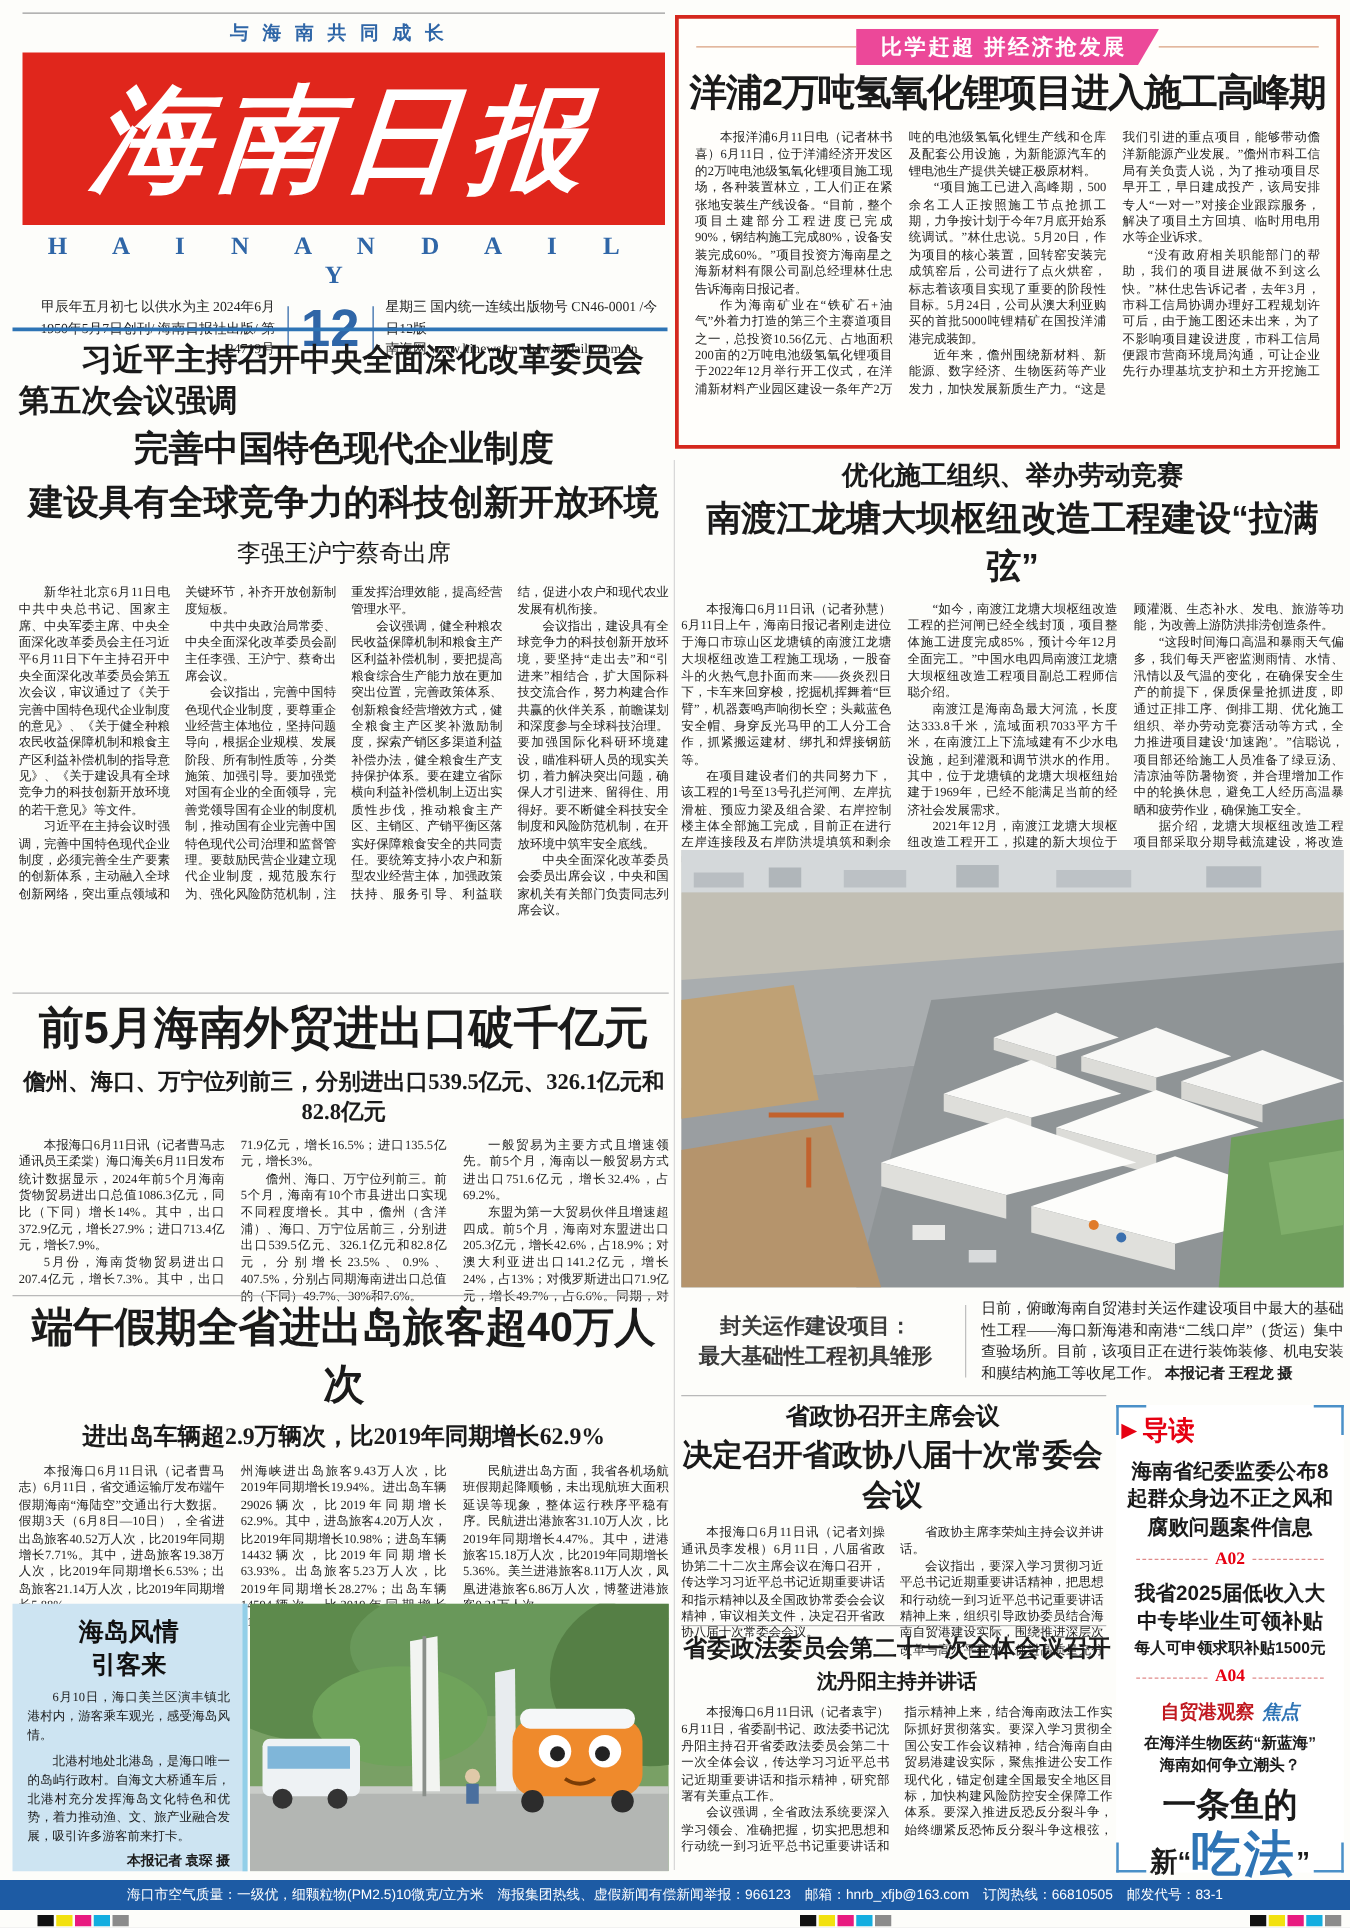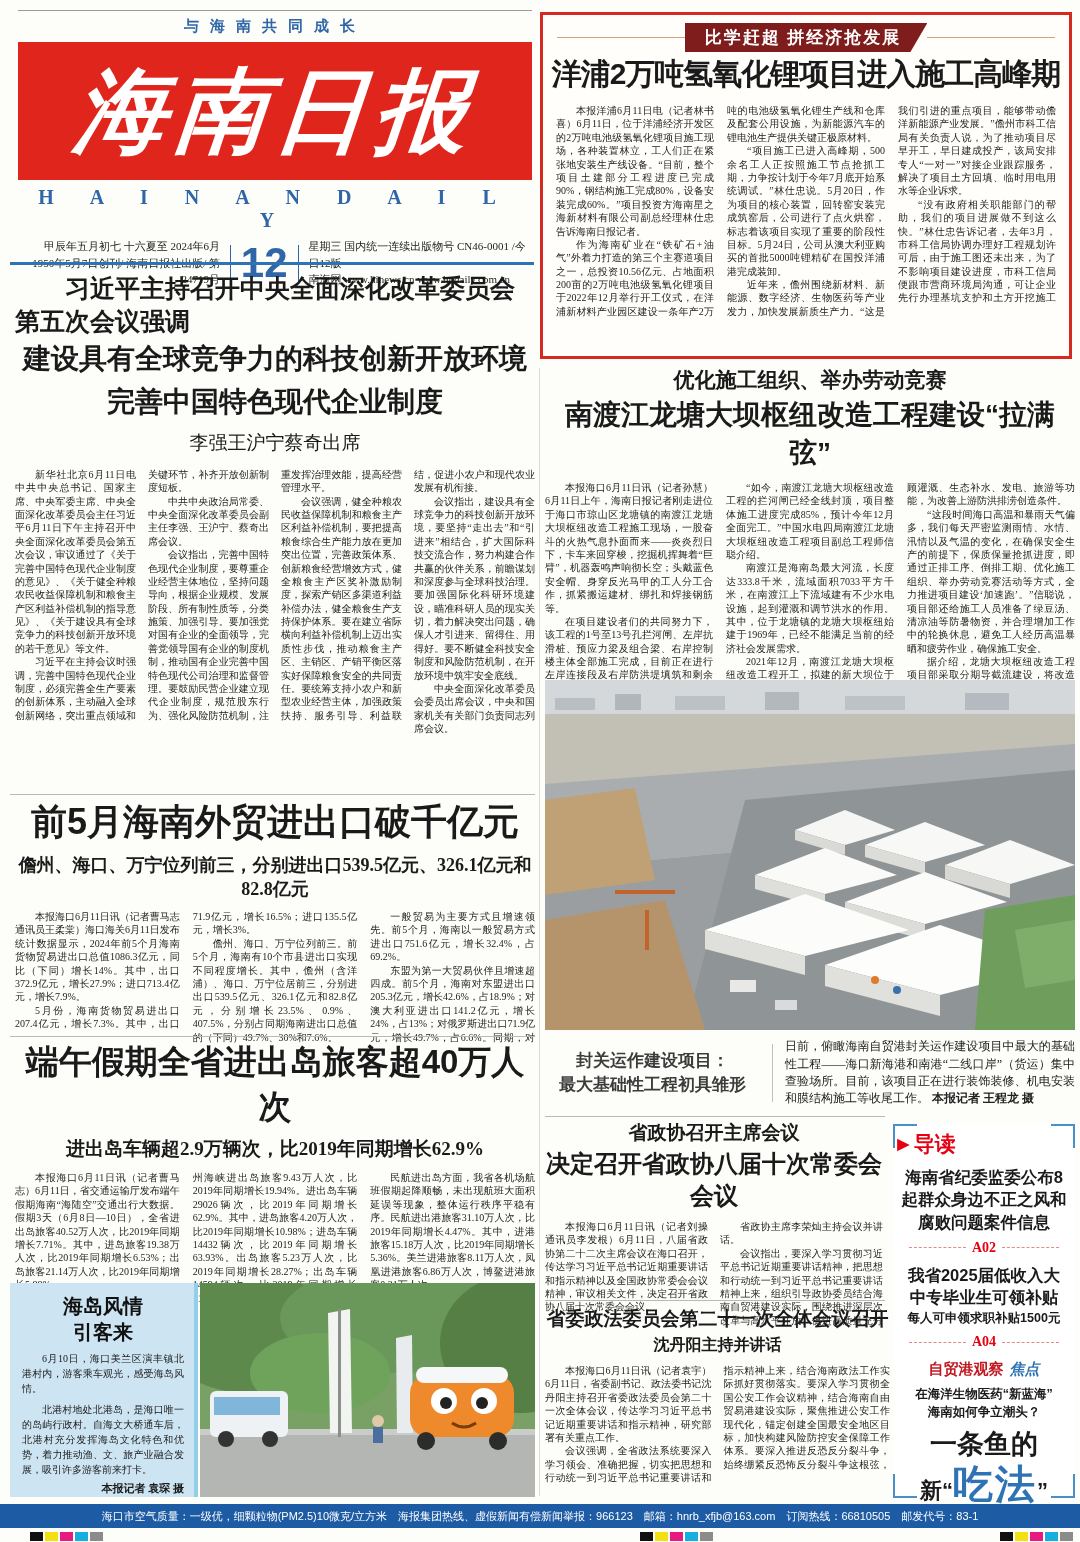--- a/index.html
+++ b/index.html
@@ -16,21 +16,21 @@
   .brand-en{margin-top:6px;text-align:center;color:#2f66a7;font-size:20px;font-weight:bold;letter-spacing:16px;}
   .mast-info{margin-top:6px;display:flex;align-items:center;justify-content:center;gap:10px;
              font-size:11px;line-height:1.5;color:#222;}
   .mast-info .vline{width:1px;height:36px;background:#2f66a7;}
   .pageno{color:#2f66a7;font-size:42px;font-weight:bold;font-family:"Liberation Sans",sans-serif;line-height:1;}
   #blue-rule{left:10px;top:262px;width:524px;height:3px;background:#2e74b5;}
   
   #top-story{left:540px;top:12px;width:532px;height:347px;border:3px solid #d5281e;background:#fffefb;box-sizing:border-box;}
   .badge-row{display:flex;align-items:center;margin:8px 14px 0 14px;}
   .badge-row .line{flex:1;height:1px;background:#d9a080;}
-  .badge{background:#7f1d1d;color:#fff;font-size:17px;font-weight:bold;padding:3px 26px 3px 20px;
+  .badge{background:#ec4899;color:#fff;font-size:17px;font-weight:bold;padding:3px 26px 3px 20px;
          font-family:"Liberation Sans",sans-serif;clip-path:polygon(0 0,100% 0,93% 100%,0 100%);letter-spacing:2px;}
   .ts-kicker{text-align:center;font-size:20px;font-weight:bold;margin-top:8px;font-family:"Liberation Sans",sans-serif;}
   .ts-headline{text-align:center;font-size:30px;font-weight:900;margin:2px 6px 0 6px;
                font-family:"Liberation Sans",sans-serif;letter-spacing:-1px;}
   .ts-body{margin:9px 13px 0 13px;height:215px;overflow:hidden;column-count:3;column-gap:13px;}
   .news p{font-size:10px;line-height:1.34;margin:0;text-indent:2em;text-align:justify;color:#222;}
   
   .kicker-serif{font-weight:bold;text-align:center;}
   .headline{font-family:"Liberation Sans",sans-serif;font-weight:900;text-align:center;}
   .cols{overflow:hidden;}
@@ -121,21 +121,21 @@
 <div id="page">
 
   <div id="masthead" class="abs">
     <div class="slogan">与海南共同成长</div>
     <div class="brand-box">
       <div class="brand-cn">海南日报</div>
     </div>
     <div class="brand-en">H A I N A N   D A I L Y</div>
     <div class="mast-info">
       <div style="text-align:right;">
-        <div>甲辰年五月初七 十六夏至 2024年6月</div>
+        <div>甲辰年五月初七 以供水为主 2024年6月</div>
         <div>1950年5月7日创刊/ 海南日报社出版/ 第24719号</div>
       </div>
       <div class="vline"></div>
       <div class="pageno">12</div>
       <div class="vline"></div>
       <div style="text-align:left;">
         <div>星期三 国内统一连续出版物号 CN46-0001 /今日12版</div>
         <div>南海网 www.hinews.cn www.hndaily.com.cn</div>
       </div>
     </div>
@@ -154,22 +154,22 @@
       <p>作为海南矿业在“铁矿石+油气”外着力打造的第三个主赛道项目之一，总投资10.56亿元、占地面积200亩的2万吨电池级氢氧化锂项目于2022年12月举行开工仪式，在洋浦新材料产业园区建设一条年产2万吨的电池级氢氧化锂生产线和仓库及配套公用设施，为新能源汽车的锂电池生产提供关键正极原材料。</p>
       <p>“项目施工已进入高峰期，500余名工人正按照施工节点抢抓工期，力争按计划于今年7月底开始系统调试。”林仕忠说。5月20日，作为项目的核心装置，回转窑安装完成筑窑后，公司进行了点火烘窑，标志着该项目实现了重要的阶段性目标。5月24日，公司从澳大利亚购买的首批5000吨锂精矿在国投洋浦港完成装卸。</p>
       <p>近年来，儋州围绕新材料、新能源、数字经济、生物医药等产业发力，加快发展新质生产力。“这是我们引进的重点项目，能够带动儋洋新能源产业发展。”儋州市科工信局有关负责人说，为了推动项目尽早开工，早日建成投产，该局安排专人“一对一”对接企业跟踪服务，解决了项目土方回填、临时用电用水等企业诉求。</p>
       <p>“没有政府相关职能部门的帮助，我们的项目进展做不到这么快。”林仕忠告诉记者，去年3月，市科工信局协调办理好工程规划许可后，由于施工图还未出来，为了不影响项目建设进度，市科工信局便跟市营商环境局沟通，可让企业先行办理基坑支护和土方开挖施工许可证，同时加快后续施工图设计，保障施工的连续性。</p>
 
     </div>
   </div>
 
   <div id="xi" class="abs news">
     <div class="xi-kicker">习近平主持召开中央全面深化改革委员会第五次会议强调</div>
+    <div class="headline xi-h">完善中国特色现代企业制度</div>
     <div class="headline xi-h">建设具有全球竞争力的科技创新开放环境</div>
-    <div class="headline xi-h">完善中国特色现代企业制度</div>
     <div class="xi-byline">李强王沪宁蔡奇出席</div>
     <div id="xi-body" class="cols">
       <p>新华社北京6月11日电 中共中央总书记、国家主席、中央军委主席、中央全面深化改革委员会主任习近平6月11日下午主持召开中央全面深化改革委员会第五次会议，审议通过了《关于完善中国特色现代企业制度的意见》、《关于健全种粮农民收益保障机制和粮食主产区利益补偿机制的指导意见》、《关于建设具有全球竞争力的科技创新开放环境的若干意见》等文件。</p>
       <p>习近平在主持会议时强调，完善中国特色现代企业制度，必须完善全生产要素的创新体系，主动融入全球创新网络，突出重点领域和关键环节，补齐开放创新制度短板。</p>
       <p>中共中央政治局常委、中央全面深化改革委员会副主任李强、王沪宁、蔡奇出席会议。</p>
       <p>会议指出，完善中国特色现代企业制度，要尊重企业经营主体地位，坚持问题导向，根据企业规模、发展阶段、所有制性质等，分类施策、加强引导。要加强党对国有企业的全面领导，完善党领导国有企业的制度机制，推动国有企业完善中国特色现代公司治理和监督管理。要鼓励民营企业建立现代企业制度，规范股东行为、强化风险防范机制，注重发挥治理效能，提高经营管理水平。</p>
       <p>会议强调，健全种粮农民收益保障机制和粮食主产区利益补偿机制，要把提高粮食综合生产能力放在更加突出位置，完善政策体系、创新粮食经营增效方式，健全粮食主产区奖补激励制度，探索产销区多渠道利益补偿办法，健全粮食生产支持保护体系。要在建立省际横向利益补偿机制上迈出实质性步伐，推动粮食主产区、主销区、产销平衡区落实好保障粮食安全的共同责任。要统筹支持小农户和新型农业经营主体，加强政策扶持、服务引导、利益联结，促进小农户和现代农业发展有机衔接。</p>
       <p>会议指出，建设具有全球竞争力的科技创新开放环境，要坚持“走出去”和“引进来”相结合，扩大国际科技交流合作，努力构建合作共赢的伙伴关系，前瞻谋划和深度参与全球科技治理。要加强国际化科研环境建设，瞄准科研人员的现实关切，着力解决突出问题，确保人才引进来、留得住、用得好。要不断健全科技安全制度和风险防范机制，在开放环境中筑牢安全底线。</p>
       <p>中央全面深化改革委员会委员出席会议，中央和国家机关有关部门负责同志列席会议。</p>
     </div>

